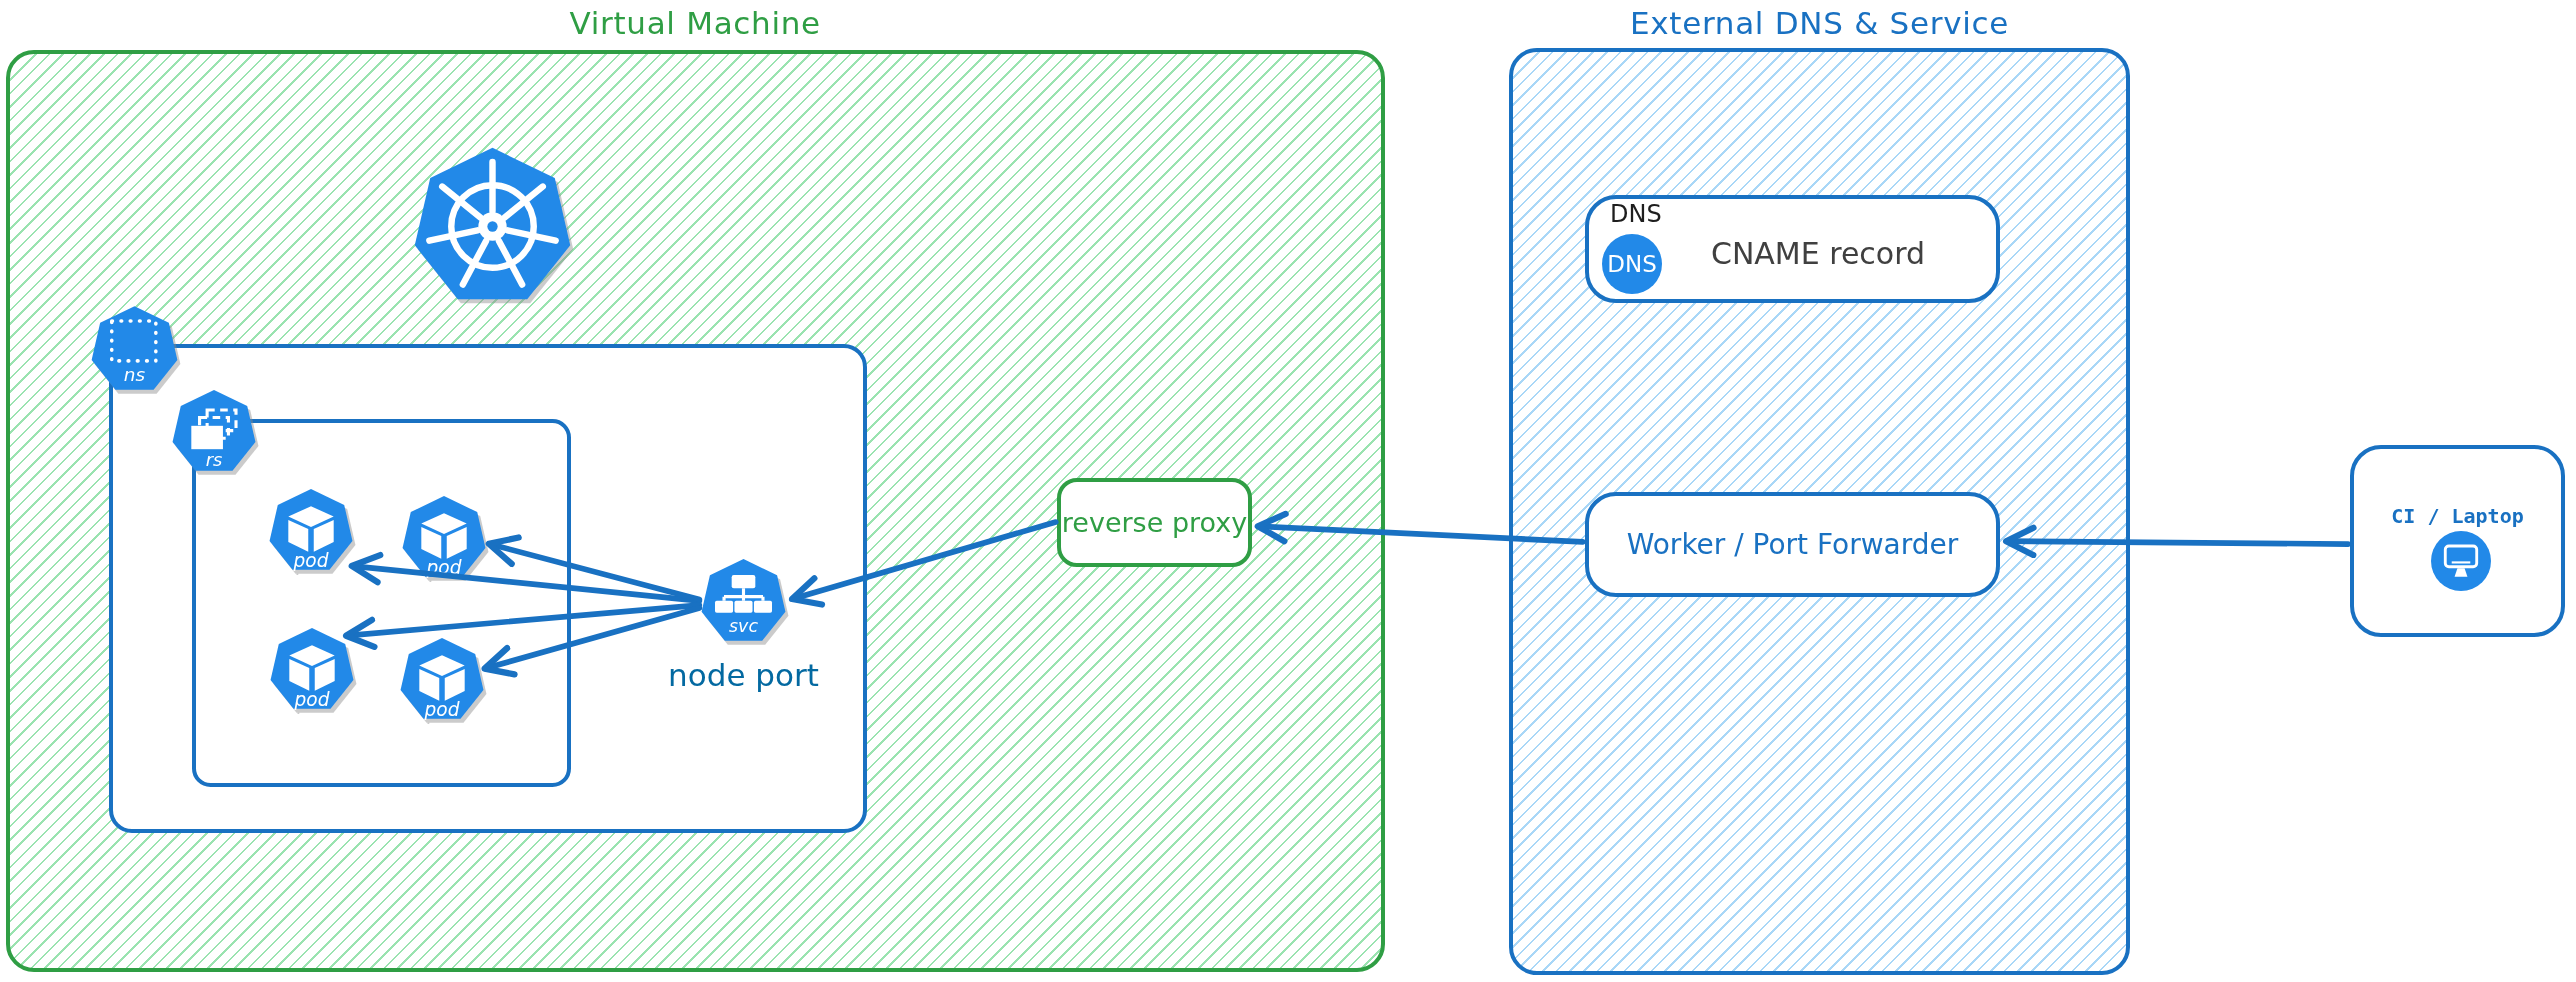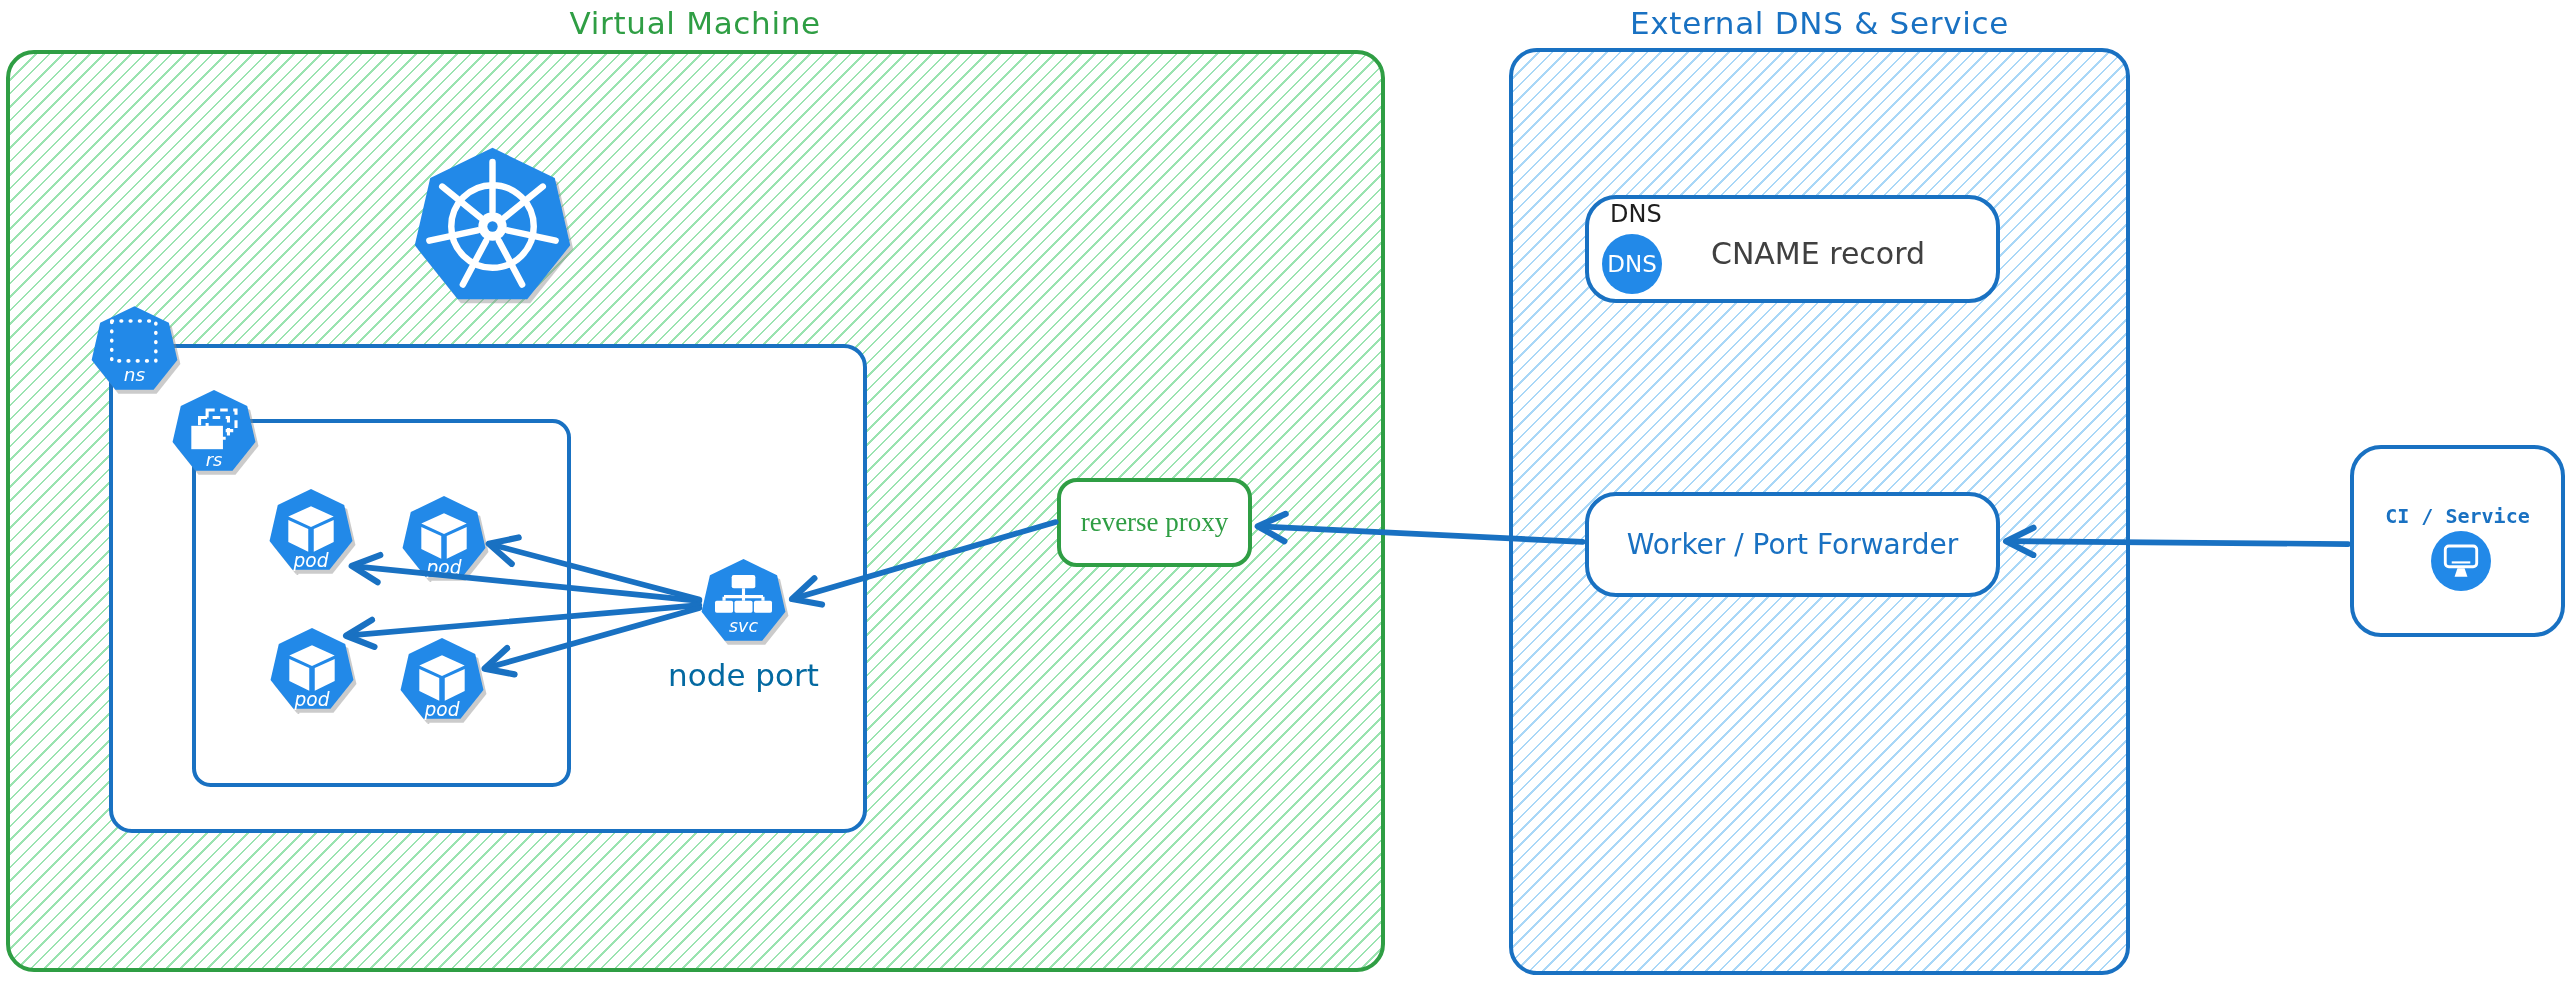--- a/index.html
+++ b/index.html
@@ -19,21 +19,21 @@
   }
   .ext-box{
     border:4.3px solid #1971c2;
     background:repeating-linear-gradient(135deg, rgba(255,255,255,0) 0 7.8px, #a9d7f7 7.8px 9.6px);
   }
   .white-box{
     background:#ffffff;border:4.3px solid #1971c2;border-radius:31px;box-sizing:border-box;
   }
   .green-box{
     background:#ffffff;border:4.3px solid #2f9e44;border-radius:20px;box-sizing:border-box;
-    display:flex;align-items:center;justify-content:center;font-family:Liberation Serif, serif;
+    display:flex;align-items:center;justify-content:center;
   }
   .box-label-green{color:#2f9e44;font-size:27px;font-weight:500;}
   .box-label-blue{color:#1971c2;font-size:28px;font-weight:500;}
   .flex-center{display:flex;align-items:center;justify-content:center;}
   
   .node-port{color:#0369a1;font-size:31px;font-weight:500;text-align:center;}
   .cname{color:#404040;font-size:30px;font-weight:500;text-align:center;}
   .dns-tag{color:#1e1e1e;font-size:24px;font-weight:500;}
   .ci-label{color:#1971c2;font-size:20px;font-weight:bold;text-align:center;
     font-family:"DejaVu Sans Mono","Liberation Mono",monospace;}
@@ -157,21 +157,21 @@
   <div class="abs badge-circle" style="left:1602px;top:234px;width:60px;height:60px;">
     <span>DNS</span>
   </div>
   <div class="abs cname" style="left:1676px;top:236px;width:284px;">CNAME record</div>
 
   <div class="abs white-box flex-center" style="left:1585px;top:492px;width:415px;height:105px;">
     <span class="box-label-blue">Worker / Port Forwarder</span>
   </div>
 
   <div class="abs white-box" style="left:2350px;top:445px;width:215px;height:192px;border-radius:31px;"></div>
-  <div class="abs ci-label" style="left:2350px;top:504px;width:215px;">CI / Service</div>
+  <div class="abs ci-label" style="left:2350px;top:504px;width:215px;">CI / Laptop</div>
   <div class="abs badge-circle" style="left:2431px;top:531px;width:60px;height:60px;">
     <svg width="60" height="60" viewBox="0 0 84 84">
       <rect x="20" y="21" width="44" height="29" rx="5" fill="none" stroke="#ffffff" stroke-width="4"></rect>
       <line x1="29" y1="44" x2="55" y2="44" stroke="#ffffff" stroke-width="3"></line>
       <polygon points="37,52 47,52 51,64 33,64" fill="#ffffff"></polygon>
     </svg>
   </div>
 
   <svg class="arrows" width="2576" height="983" viewBox="0 0 3628 1384">
     <g stroke="#1971c2" stroke-width="8" fill="none" stroke-linecap="round">

